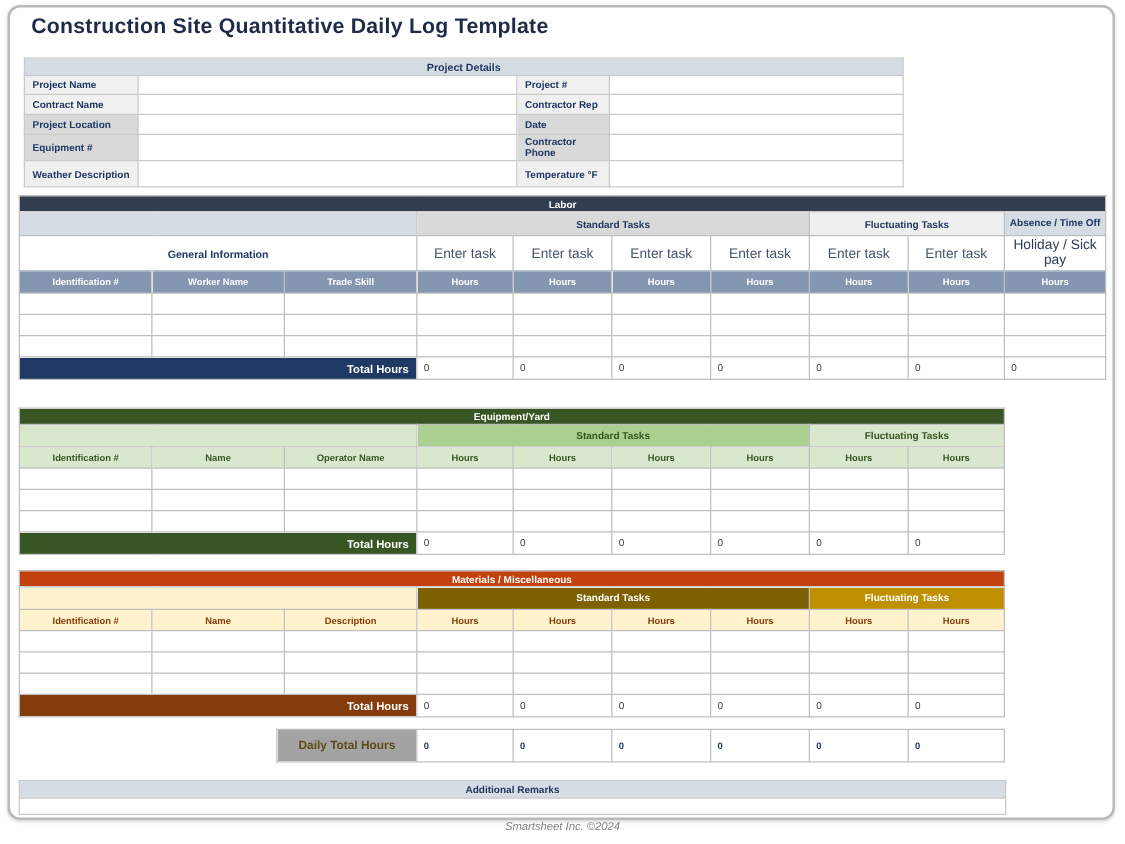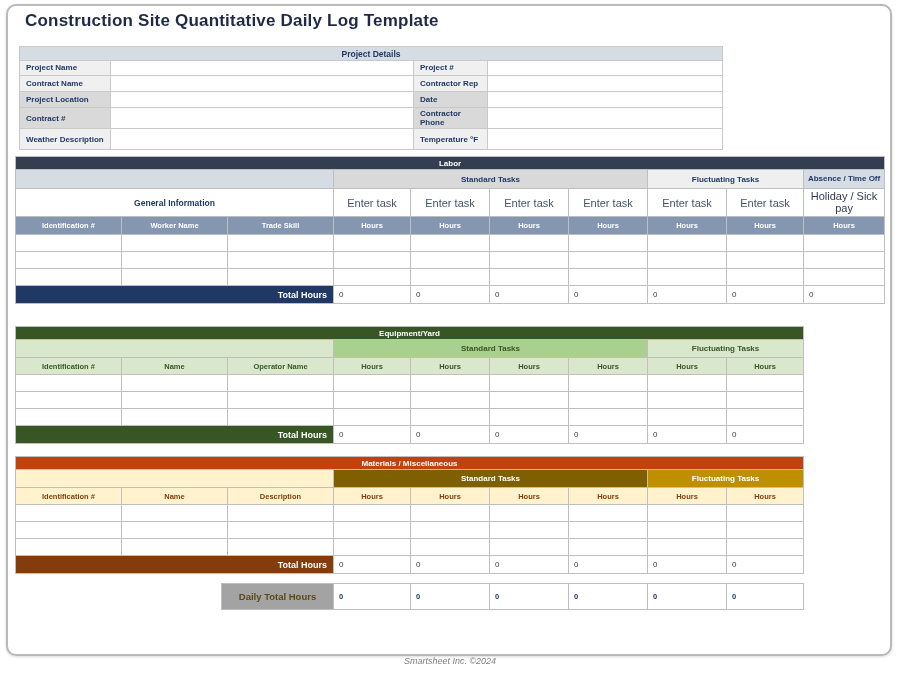--- a/index.html
+++ b/index.html
@@ -119,21 +119,21 @@
       <td class="pd-label pd-odd">Contractor Rep</td>
       <td class="pd-value"></td>
     </tr>
     <tr style="height:16px">
       <td class="pd-label pd-even">Project Location</td>
       <td class="pd-value"></td>
       <td class="pd-label pd-even">Date</td>
       <td class="pd-value"></td>
     </tr>
     <tr style="height:20px">
-      <td class="pd-label pd-even">Contract #</td>
+      <td class="pd-label pd-even">Equipment #</td>
       <td class="pd-value"></td>
       <td class="pd-label pd-even">Contractor Phone</td>
       <td class="pd-value"></td>
     </tr>
     <tr style="height:21px">
       <td class="pd-label pd-odd">Weather Description</td>
       <td class="pd-value"></td>
       <td class="pd-label pd-odd">Temperature °F</td>
       <td class="pd-value"></td>
     </tr>
@@ -404,15 +404,25 @@
       <td class="daily-zero">0</td>
       <td class="daily-zero">0</td>
       <td class="daily-zero">0</td>
       <td class="daily-zero">0</td>
       <td class="daily-zero">0</td>
       <td class="daily-zero">0</td>
     </tr>
   </tbody>
     </table>
 
+  <table id="remarks-table" class="abs">
+    <tbody>
+        <tr style="height:14px">
+      <td class="rem-header">Additional Remarks</td>
+    </tr>
+    <tr style="height:13px">
+      <td class="rem-body"></td>
+    </tr>
+  </tbody>
+    </table>
 
   <div id="footer" class="abs">Smartsheet Inc. ©2024</div>
 </div>
 
 </body></html>

